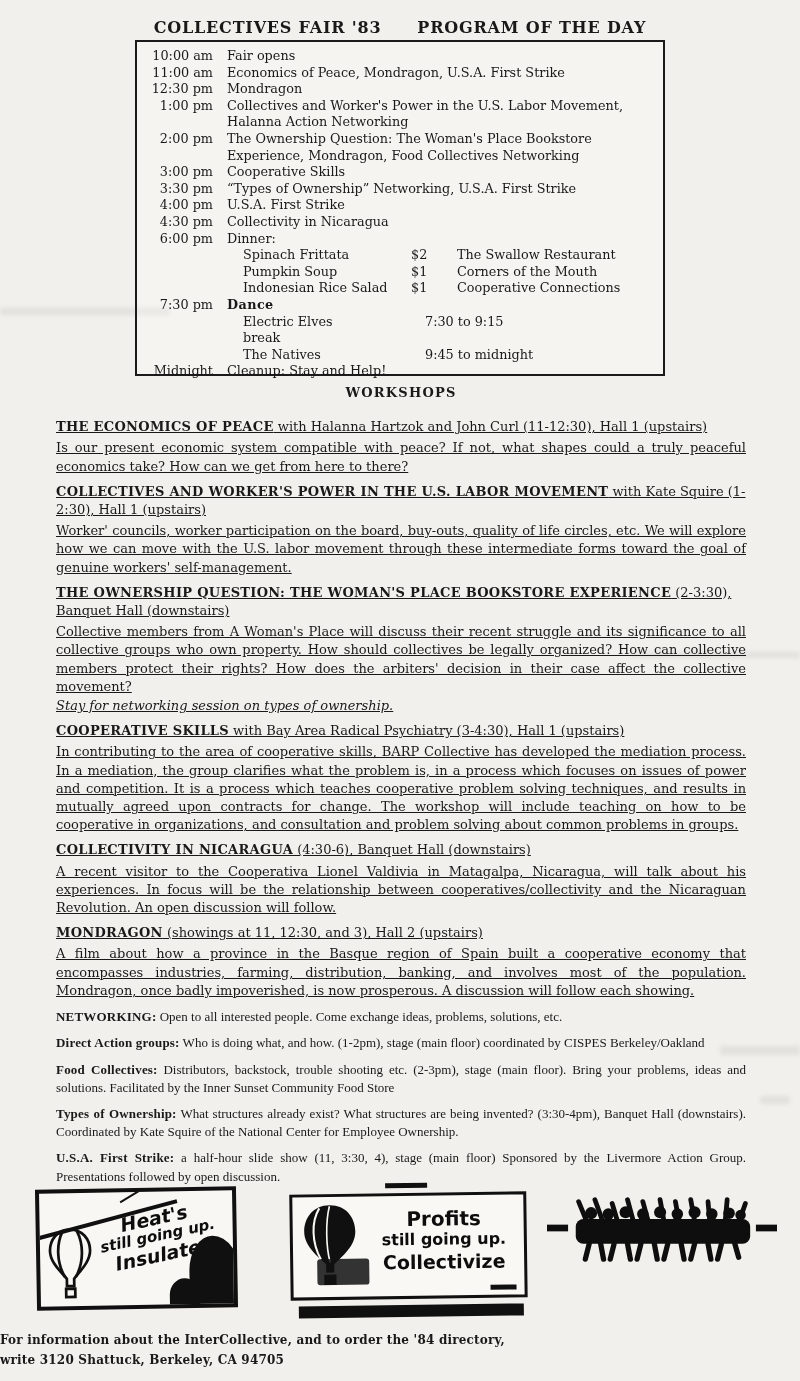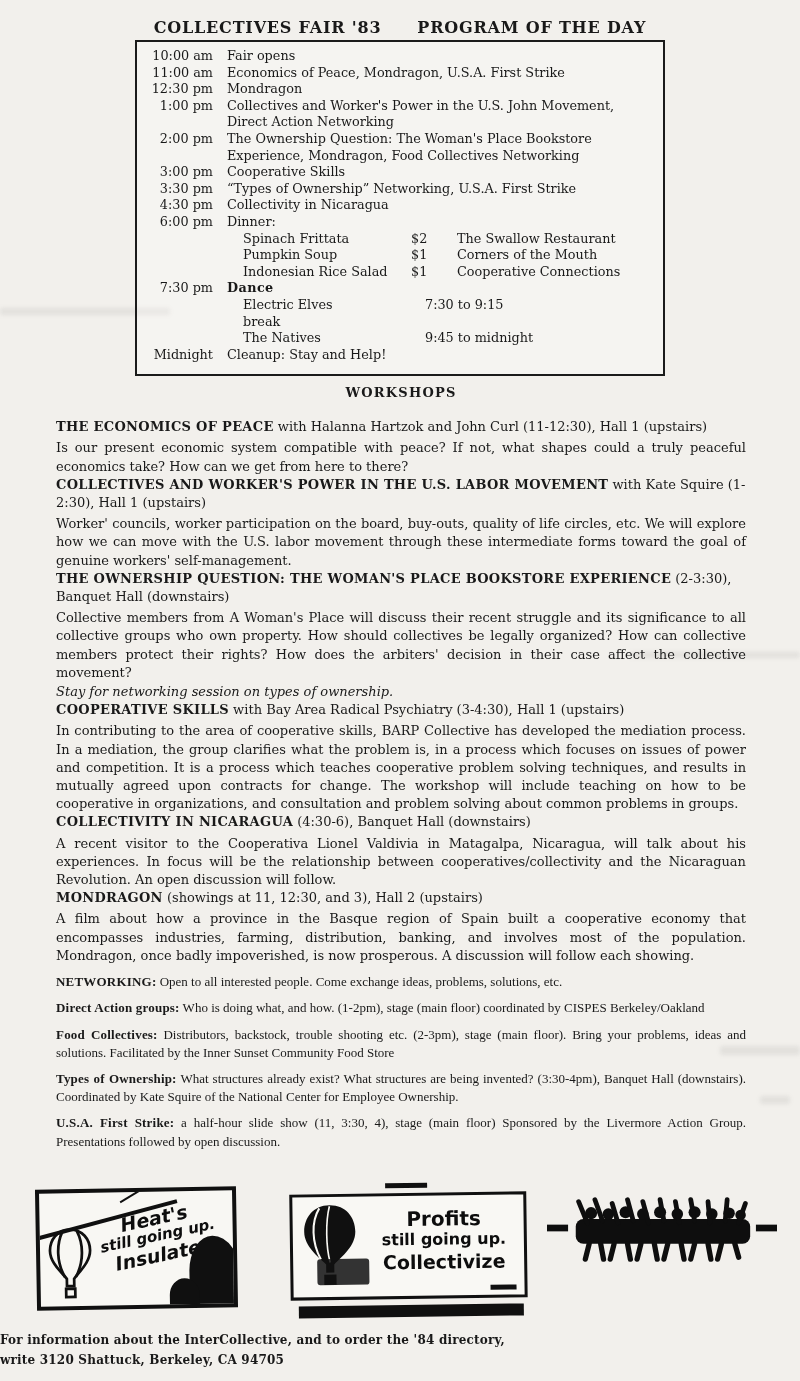--- a/index.html
+++ b/index.html
@@ -34,21 +34,21 @@
   .sub{display:flex;margin-left:82px;padding-left:16px;}
   .sub .dish{width:168px;flex:none;}
   .sub .price{width:46px;flex:none;}
   .sub .vendor{flex:1;}
   .sub .slot{padding-left:14px;text-align:center;}
 
   
   .workshops{position:absolute;left:56px;top:384px;width:690px;
     font-size:13px;line-height:18.2px;}
   .ws-head{text-align:center;font-weight:700;letter-spacing:1.2px;margin-bottom:16px;}
-  .sec{}
+  .sec{margin-top:7px;text-decoration:underline;}
   .sec-h{text-align:left;}
   .sec-h .t{font-weight:700;letter-spacing:.3px;}
   .workshops p{margin:3px 0 0 0;text-align:justify;}
   .workshops p.note{font-style:italic;margin-top:1px;text-align:left;}
   .workshops p.lead{margin-top:8px;font-family:Liberation Serif, serif;}
   .lead .t{font-weight:700;letter-spacing:.2px;}
 
   
   .bb-left{position:absolute;left:36px;top:1188px;width:201px;height:121px;
     border:4px solid #101010;background:#f8f7f3;transform:rotate(-1deg);overflow:hidden;}
@@ -106,33 +106,37 @@
     <div class="srow">
         <div class="time">11:00 am</div>
         <div class="event">Economics of Peace, Mondragon, U.S.A. First Strike</div>
       </div>
     <div class="srow">
         <div class="time">12:30 pm</div>
         <div class="event">Mondragon</div>
       </div>
     <div class="srow">
         <div class="time">1:00 pm</div>
-        <div class="event">Collectives and Worker's Power in the U.S. John Movement, Direct Action Networking</div>
+        <div class="event">Collectives and Worker's Power in the U.S. Labor Movement, Halanna Action Networking</div>
       </div>
     <div class="srow">
         <div class="time">2:00 pm</div>
         <div class="event">The Ownership Question: The Woman's Place Bookstore Experience, Mondragon, Food Collectives Networking</div>
       </div>
     <div class="srow">
         <div class="time">3:00 pm</div>
         <div class="event">Cooperative Skills</div>
       </div>
     <div class="srow">
         <div class="time">3:30 pm</div>
         <div class="event">“Types of Ownership” Networking, U.S.A. First Strike</div>
+      </div>
+    <div class="srow">
+        <div class="time">4:00 pm</div>
+        <div class="event">U.S.A. First Strike</div>
       </div>
     <div class="srow">
         <div class="time">4:30 pm</div>
         <div class="event">Collectivity in Nicaragua</div>
       </div>
     <div class="srow">
         <div class="time">6:00 pm</div>
         <div class="event">Dinner:</div>
       </div>
     <div class="sub">

